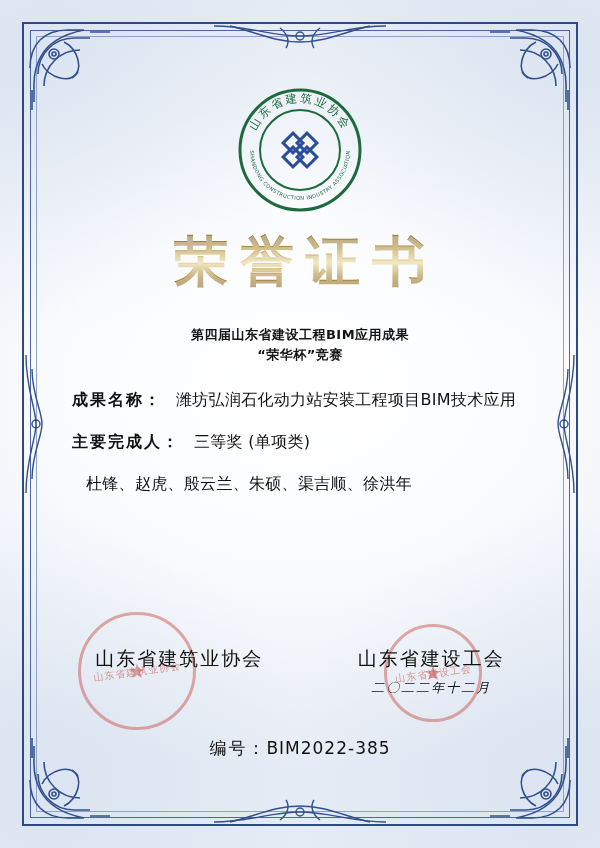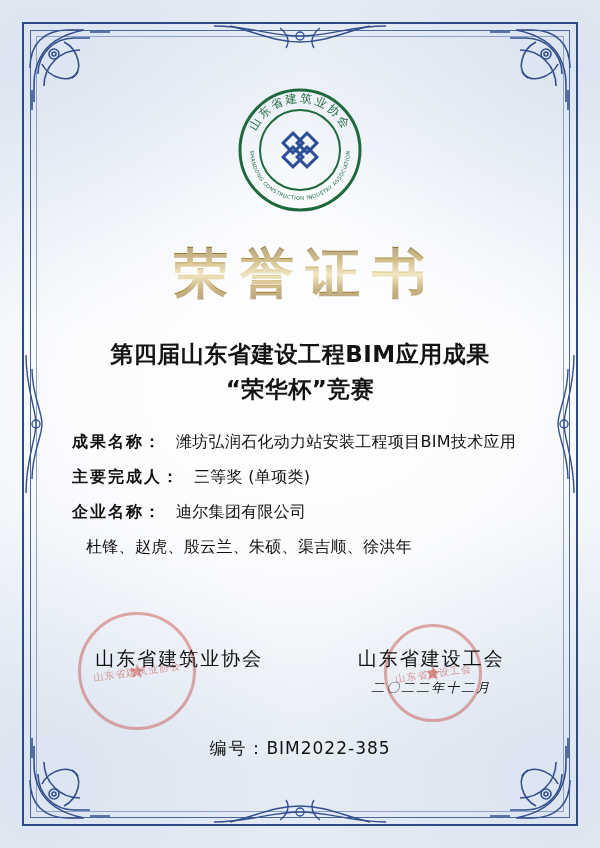--- a/index.html
+++ b/index.html
@@ -101,54 +101,54 @@
   }
 
   .emblem {
     margin-top: 34px;
     width: 128px;
     height: 128px;
   }
   .emblem svg { display: block; }
 
   .cert-title {
-    margin-top: 24px;
+    margin-top: 12px;
     font-size: 54px;
     letter-spacing: 12px;
     font-weight: bold;
     font-family: "DejaVu Serif", "Liberation Serif", serif;
     background: linear-gradient(180deg, #6e5a2a 0%, #b2913f 30%, #e8d89a 50%, #a8822f 70%, #6b5526 100%);
     -webkit-background-clip: text;
     background-clip: text;
     color: #8a6d28;
     -webkit-text-fill-color: transparent;
     text-shadow: 0 1px 0 rgba(255,255,255,0.4);
     padding-left: 12px;
   }
 
   .subtitle {
     margin-top: 26px;
-    font-size: 23px;
+    font-size: 13px;
     font-weight: bold;
     color: #141414;
     letter-spacing: 0.5px;
     line-height: 1.5;
     font-family: "DejaVu Sans", "Liberation Sans", sans-serif;
   }
   .subtitle .line2 {
     display: block;
     margin-top: 0;
   }
 
   .fields {
     margin-top: 26px;
     width: 100%;
     display: flex;
     flex-direction: column;
-    gap: 14px;
+    gap: 21px;
     padding-left: 24px;
     box-sizing: border-box;
   }
   .field-row {
     display: flex;
     align-items: baseline;
     font-size: 16px;
     color: #111;
     font-family: "DejaVu Sans", "Liberation Sans", sans-serif;
   }
@@ -365,24 +365,20 @@
     <div class="fields">
       <div class="field-row">
         <span class="field-label">成果名称：</span>
         <span class="field-value">潍坊弘润石化动力站安装工程项目BIM技术应用</span>
       </div>
       <div class="field-row">
         <span class="field-label">主要完成人：</span>
         <span class="field-value">三等奖 (单项类)</span>
       </div>
       <div class="field-row">
-        <span class="field-label">企业名称：</span>
-        <span class="field-value">迪尔集团有限公司</span>
-      </div>
-      <div class="field-row">
         <span class="field-value">杜锋、赵虎、殷云兰、朱硕、渠吉顺、徐洪年</span>
       </div>
     </div>
 
     <div class="spacer"></div>
 
     <div class="signatures">
       <div class="sig-block">
         <span>山东省建筑业协会</span>
       </div>

